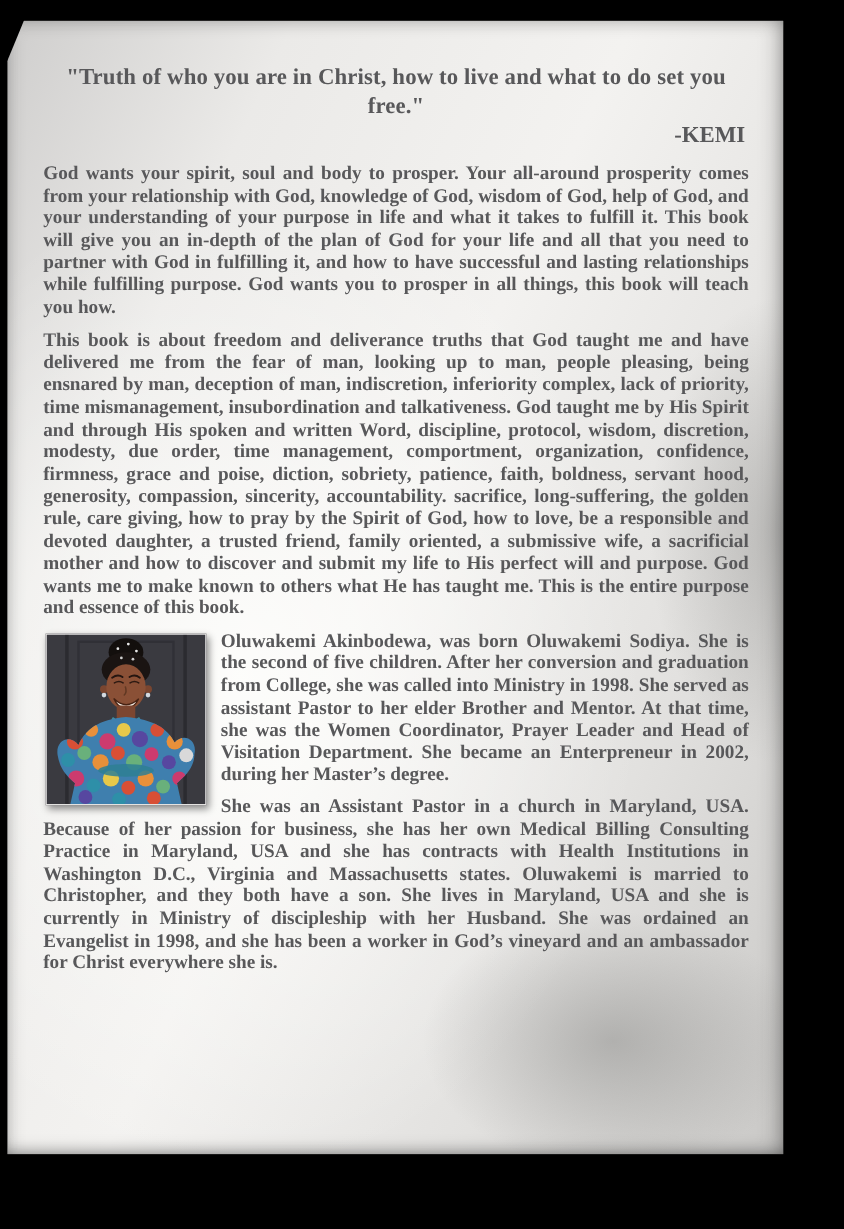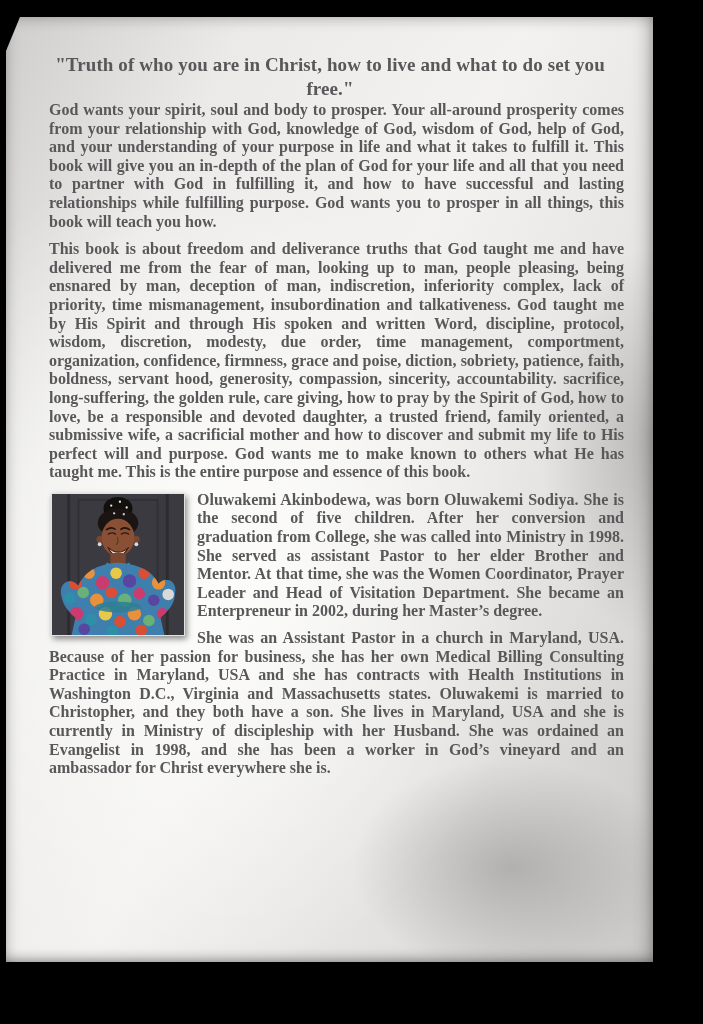--- a/index.html
+++ b/index.html
@@ -50,21 +50,21 @@
     line-height: 24px;
     text-align: right;
     padding-right: 3px;
     margin-bottom: 11px;
   }
 
   .body-para {
     font-size: 16px;
     line-height: 18.6px;
     text-align: justify;
-    margin: 0 0 9px 13px;
+    margin: 0 0 9px 0;
     letter-spacing: 0px;
   }
 
   .bio-para { margin-bottom: 8px; }
 
   .author-photo {
     float: left;
     width: 132px;
     height: 141px;
     margin: 2px 12px 2px 2px;
@@ -74,20 +74,21 @@
   }
   .author-photo svg { display: block; width: 100%; height: 100%; }
 </style>
 </head>
 <body>
 
 <div class="page">
   <div class="content">
 
     <div class="quote-line">"Truth of who you are in Christ, how to live and what to do set you free."</div>
+    <div class="quote-attribution">-KEMI</div>
 
     <p class="body-para">God wants your spirit, soul and body to prosper. Your all-around prosperity comes from your relationship with God, knowledge of God, wisdom of God, help of God, and your understanding of your purpose in life and what it takes to fulfill it. This book will give you an in-depth of the plan of God for your life and all that you need to partner with God in fulfilling it, and how to have successful and lasting relationships while fulfilling purpose. God wants you to prosper in all things, this book will teach you how.</p>
 
     <p class="body-para">This book is about freedom and deliverance truths that God taught me and have delivered me from the fear of man, looking up to man, people pleasing, being ensnared by man, deception of man, indiscretion, inferiority complex, lack of priority, time mismanagement, insubordination and talkativeness. God taught me by His Spirit and through His spoken and written Word, discipline, protocol, wisdom, discretion, modesty, due order, time management, comportment, organization, confidence, firmness, grace and poise, diction, sobriety, patience, faith, boldness, servant hood, generosity, compassion, sincerity, accountability. sacrifice, long-suffering, the golden rule, care giving, how to pray by the Spirit of God, how to love, be a responsible and devoted daughter, a trusted friend, family oriented, a submissive wife, a sacrificial mother and how to discover and submit my life to His perfect will and purpose. God wants me to make known to others what He has taught me. This is the entire purpose and essence of this book.</p>
 
     <div class="body-para bio-para">
       <span class="author-photo">
         <svg viewBox="0 0 136 146" xmlns="http://www.w3.org/2000/svg">
           <defs>
             <clipPath id="dressClip">

